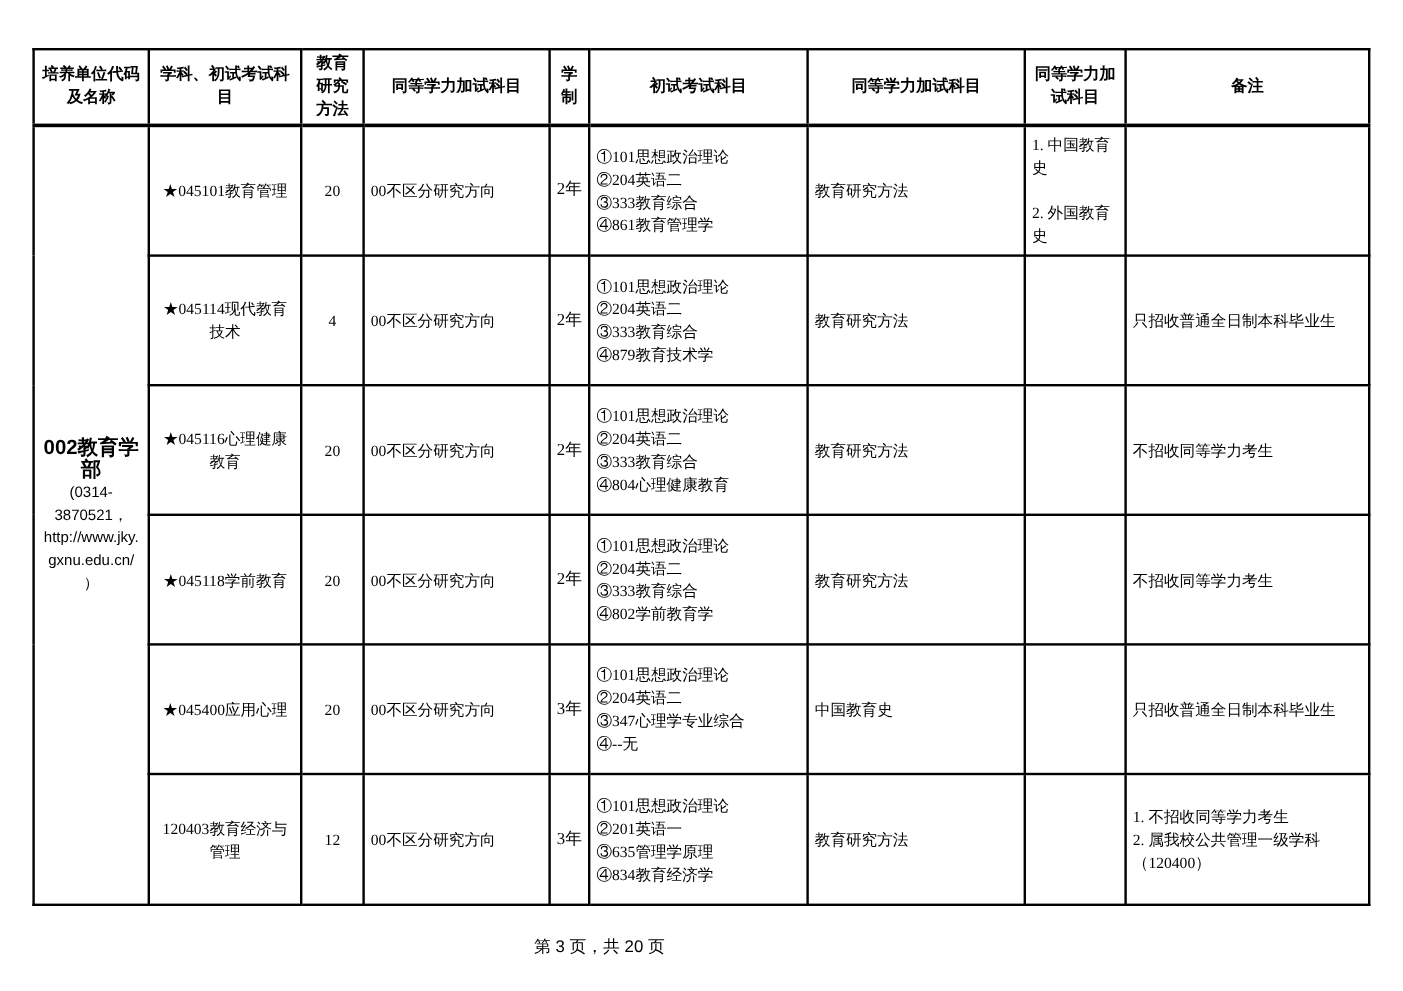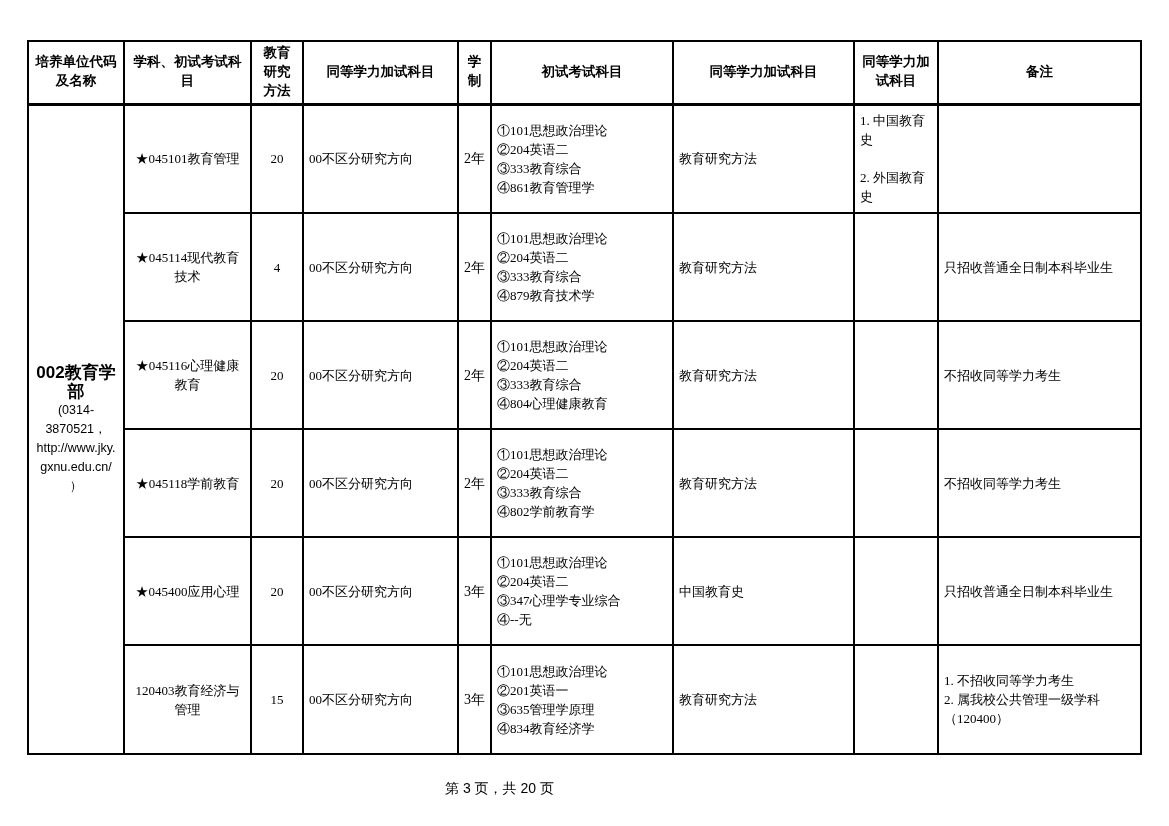--- a/index.html
+++ b/index.html
@@ -172,21 +172,21 @@
       <td class="cell-left pre-lines">①101思想政治理论
 ②204英语二
 ③347心理学专业综合
 ④--无</td>
       <td class="cell-left">中国教育史</td>
       <td class="cell-left pre-lines"></td>
       <td class="cell-left">只招收普通全日制本科毕业生</td>
     </tr>
     <tr style="height:109px">
       <td class="cell-center">120403教育经济与管理</td>
-      <td class="cell-center">15</td>
+      <td class="cell-center">12</td>
       <td class="cell-left">00不区分研究方向</td>
       <td class="duration">3年</td>
       <td class="cell-left pre-lines">①101思想政治理论
 ②201英语一
 ③635管理学原理
 ④834教育经济学</td>
       <td class="cell-left">教育研究方法</td>
       <td class="cell-left pre-lines"></td>
       <td class="cell-left pre-lines v-top">1. 不招收同等学力考生
 2. 属我校公共管理一级学科

